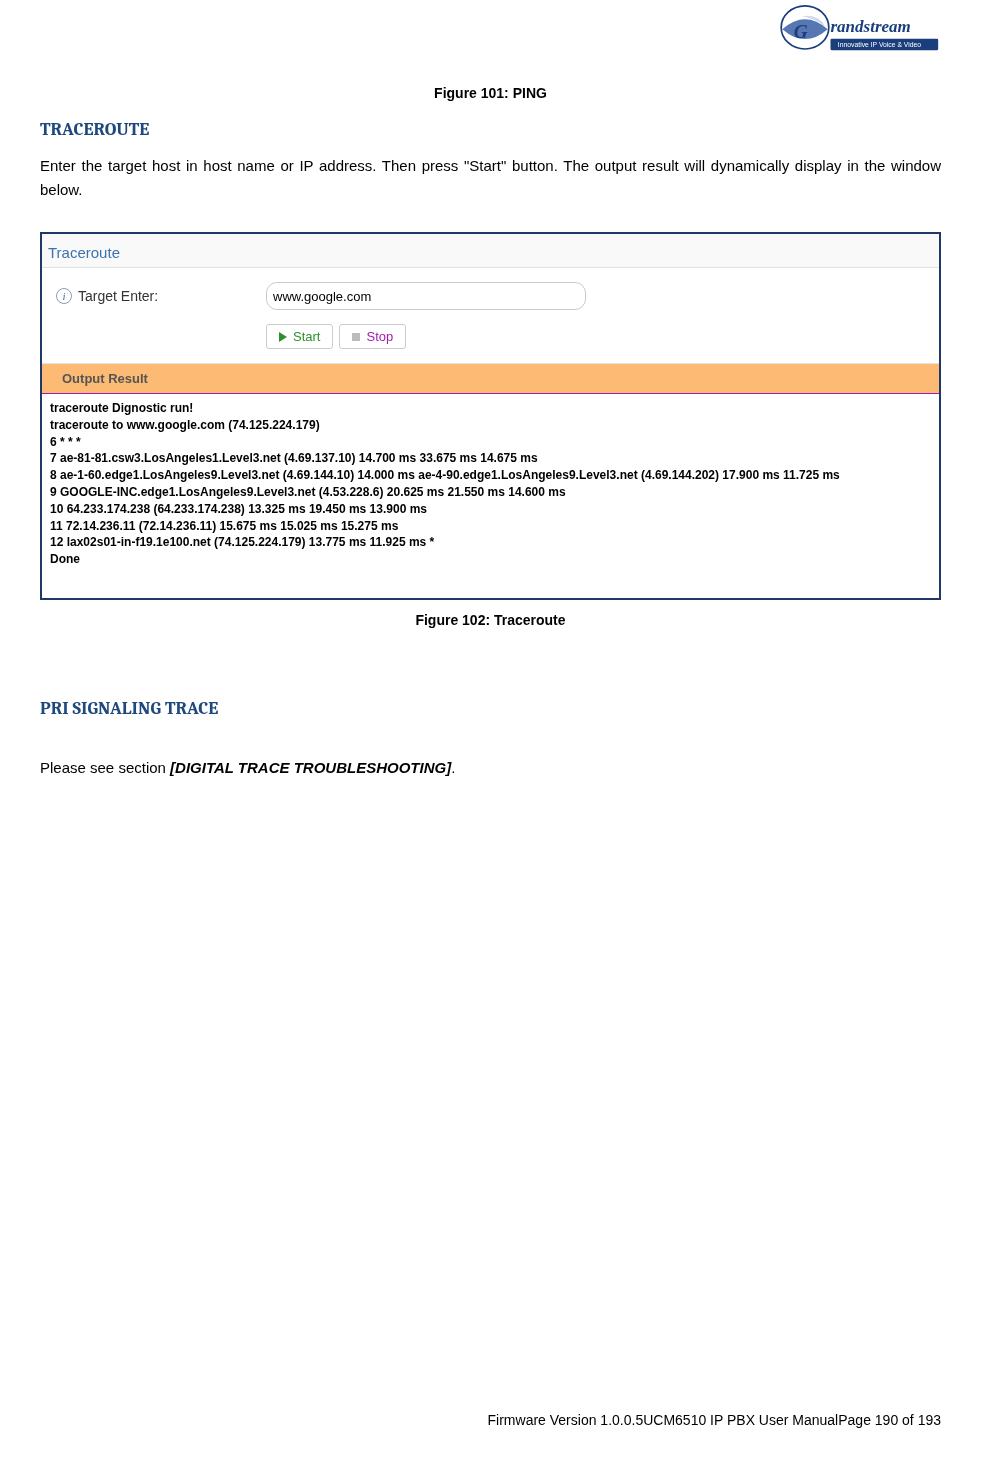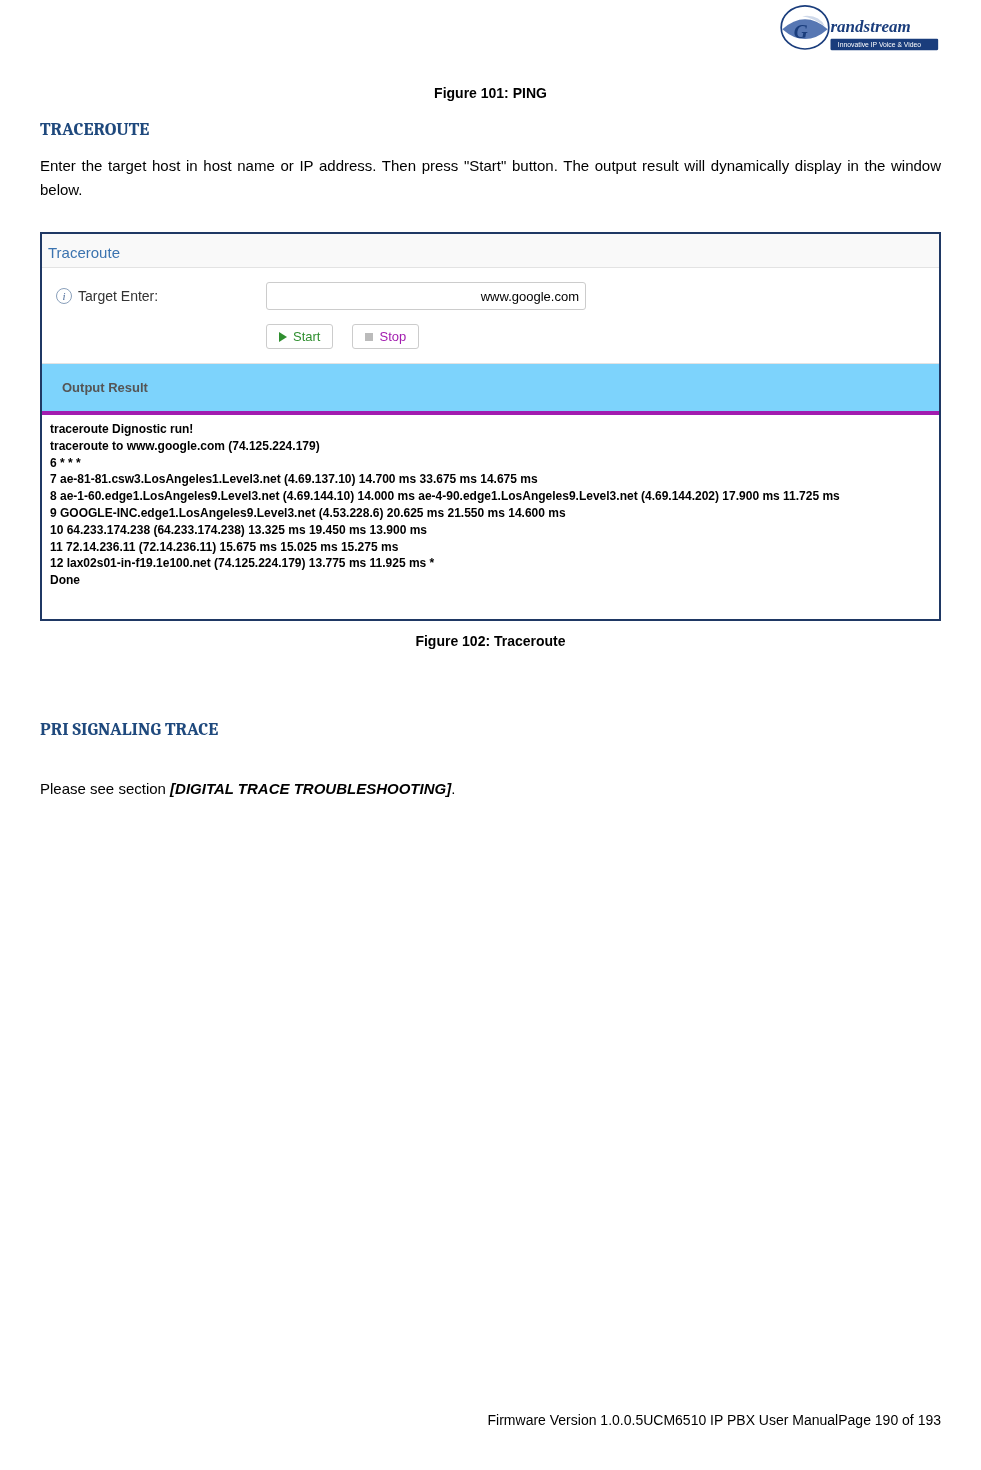--- a/index.html
+++ b/index.html
@@ -8,28 +8,28 @@
   .logo-wrap { position: absolute; top: 2px; right: 40px; }
   .logo-svg { width: 170px; height: 60px; }
   .fig-caption { text-align: center; font-weight: bold; font-size: 14px; margin: 75px 0 18px 0; }
   .section-heading { font-family: Cambria, Georgia, serif; font-weight: bold; color: #1F497D; font-size: 18px; margin: 0 0 14px 0; }
   .body-text { font-size: 15px; line-height: 1.6; text-align: justify; text-justify: inter-word; margin-bottom: 30px; }
   .screenshot { border: 2px solid #1F3864; background: #fff; margin: 6px 0 10px 0; }
   .ss-header { background: #F9F9F9; border-bottom: 1px solid #e3e3e3; padding: 10px 6px 6px 6px; color: #3B73AF; font-size: 15px; }
   .ss-row { display: flex; align-items: center; padding: 14px 14px 8px 14px; background:#fff;}
   .ss-label { display:flex; align-items:center; gap:6px; font-size: 14px; color:#333; width: 210px;}
   .info-icon { width:16px; height:16px; border:1px solid #8aa0bb; border-radius:50%; display:inline-flex; align-items:center; justify-content:center; font-size:11px; color:#4a6a9a; font-style: italic; font-family: Georgia, serif;}
-  .ss-input { width: 320px; height: 28px; border:1px solid #ccc; border-radius:3px; padding: 2px 6px; font-size:13px; color:#000;text-align:right; }
-  .ss-btn-row { display:flex; gap:19px; padding: 6px 0 14px 224px; background:#fff;align-items:center;}
+  .ss-input { width: 320px; height: 28px; border:1px solid #ccc; border-radius:11px; padding: 2px 6px; font-size:13px; color:#000; }
+  .ss-btn-row { display:flex; gap:6px; padding: 6px 0 14px 224px; background:#fff;align-items:center;}
   .ss-btn { display:inline-flex; align-items:center; gap:6px; border:1px solid #ccc; border-radius:3px; padding: 4px 12px; font-size:13px; background:#fff; cursor:pointer; }
   .ss-btn.start { color:#2f8f2f; }
   .ss-btn.start .tri { width:0; height:0; border-top:5px solid transparent; border-bottom:5px solid transparent; border-left:8px solid #2f8f2f; }
   .ss-btn.stop { color:#a21caf; }
   .ss-btn.stop .sq { width:8px; height:8px; background:#bbb; }
-  .ss-subhdr { background:#7dd3fc; padding:16px 20px; font-size:13px; font-weight:bold; color:#555; border-top:1px solid #e3e3e3; border-bottom:4px solid #a21caf;}
+  .ss-subhdr { background:#fdba74; padding:7px 20px; font-size:13px; font-weight:bold; color:#555; border-top:1px solid #e3e3e3; border-bottom:1px solid #a21caf;}
   .ss-output { padding: 6px 8px 30px 8px; font-size: 12px; line-height: 1.4; color: #000; white-space: pre-wrap; word-break: break-word; font-family: Arial, sans-serif; font-weight: bold;}
   .fig-caption-2 { text-align:center; font-weight:bold; font-size:14px; margin: 12px 0 70px 0;}
   .body-text-2 { font-size:15px; margin-top: 40px; }
   .body-text-2 .ref { font-style: italic; font-weight: bold; }
   .footer { position:absolute; bottom: 42px; left:40px; right:40px; display:flex; justify-content:flex-end; font-size:14px; }
 </style>
 </head>
 <body>
 
 <div class="page">

